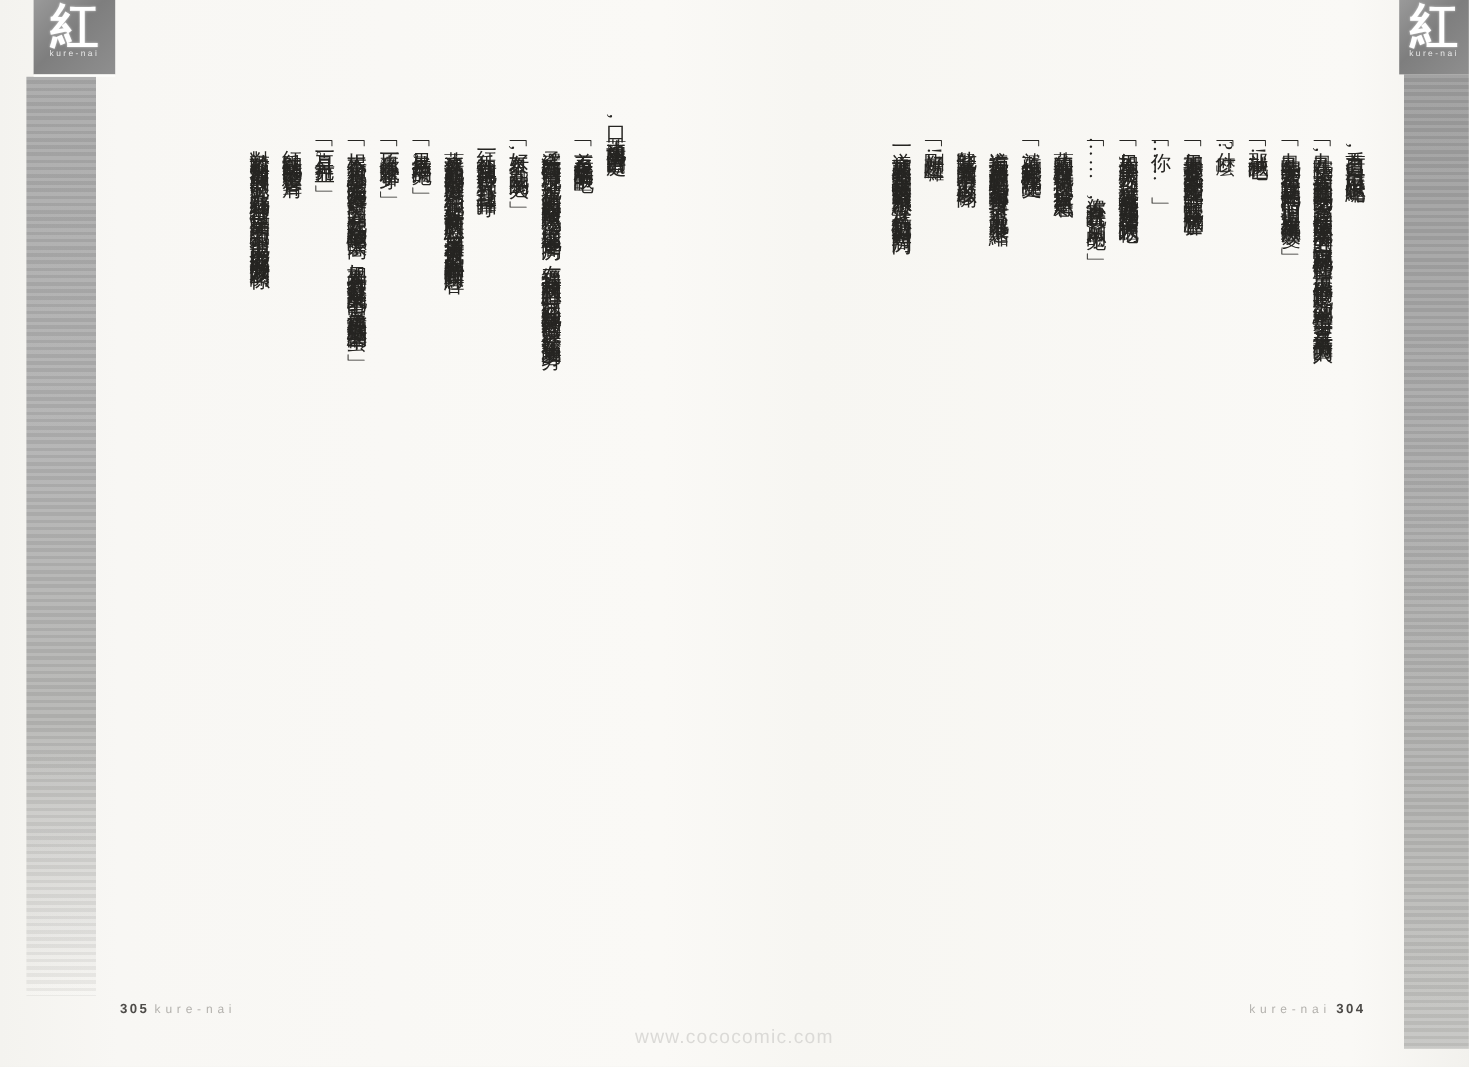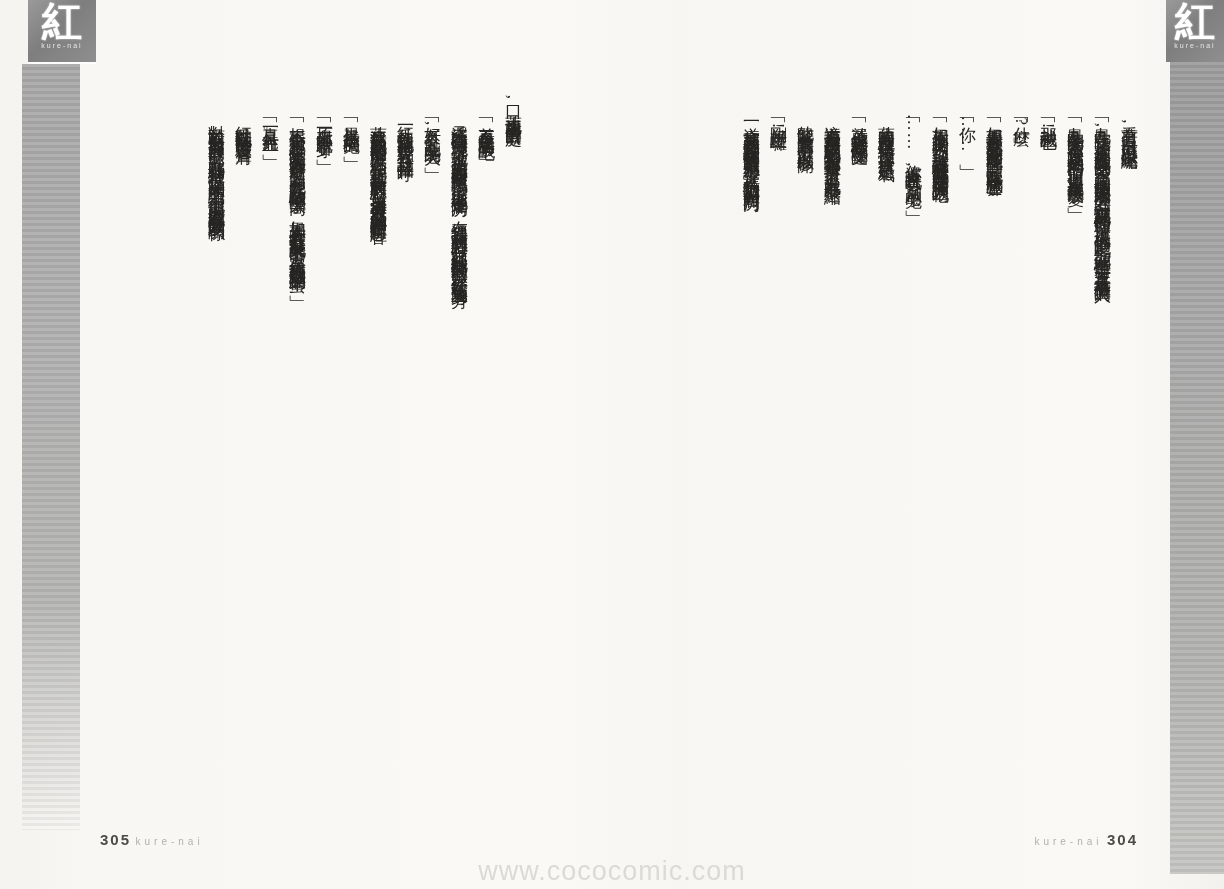--- a/index.html
+++ b/index.html
@@ -54,29 +54,29 @@
   .page-text.right-page{right:81px;}
   .page-text.left-page{right:697px;}
   .para{margin:0;padding:0;}
   .para.indent{text-indent:19px;}
   
   .footer{
     position:absolute;top:831px;
     font-family:"Liberation Sans","DejaVu Sans",sans-serif;
     white-space:nowrap;
   }
-  .footer .num{font-size:15px;color:#4d4b48;letter-spacing:2px;font-weight:bold;}
+  .footer .num{font-size:11px;color:#4d4b48;letter-spacing:2px;font-weight:bold;}
   .footer .lbl{font-size:10px;color:#b3b1ad;letter-spacing:4px;}
   .footer.left{left:100px;}
   .footer.right{right:86px;}
   
   .watermark{
     position:absolute;top:856px;left:50%;transform:translateX(-50%);
     font-family:"Liberation Sans","DejaVu Sans",sans-serif;
-    font-size:27px;letter-spacing:1px;color:#dbdad7;
+    font-size:16px;letter-spacing:1px;color:#dbdad7;
   }
 </style>
 </head>
 <body>
 
 <div class="spread">
 
   <div class="edge-band left"></div>
   <div class="edge-band right"></div>
 

